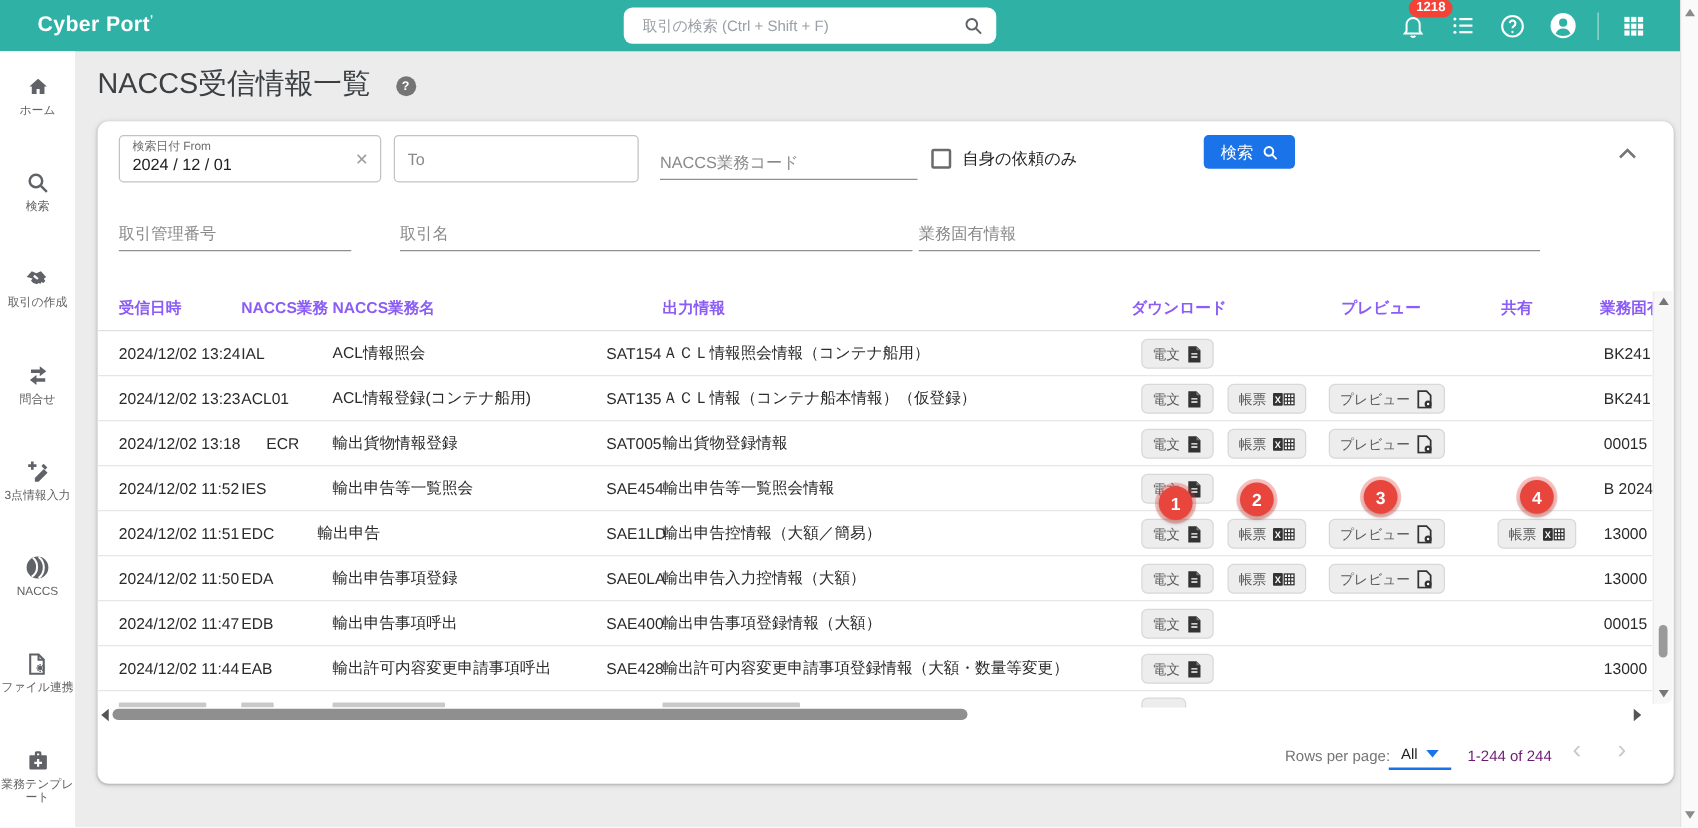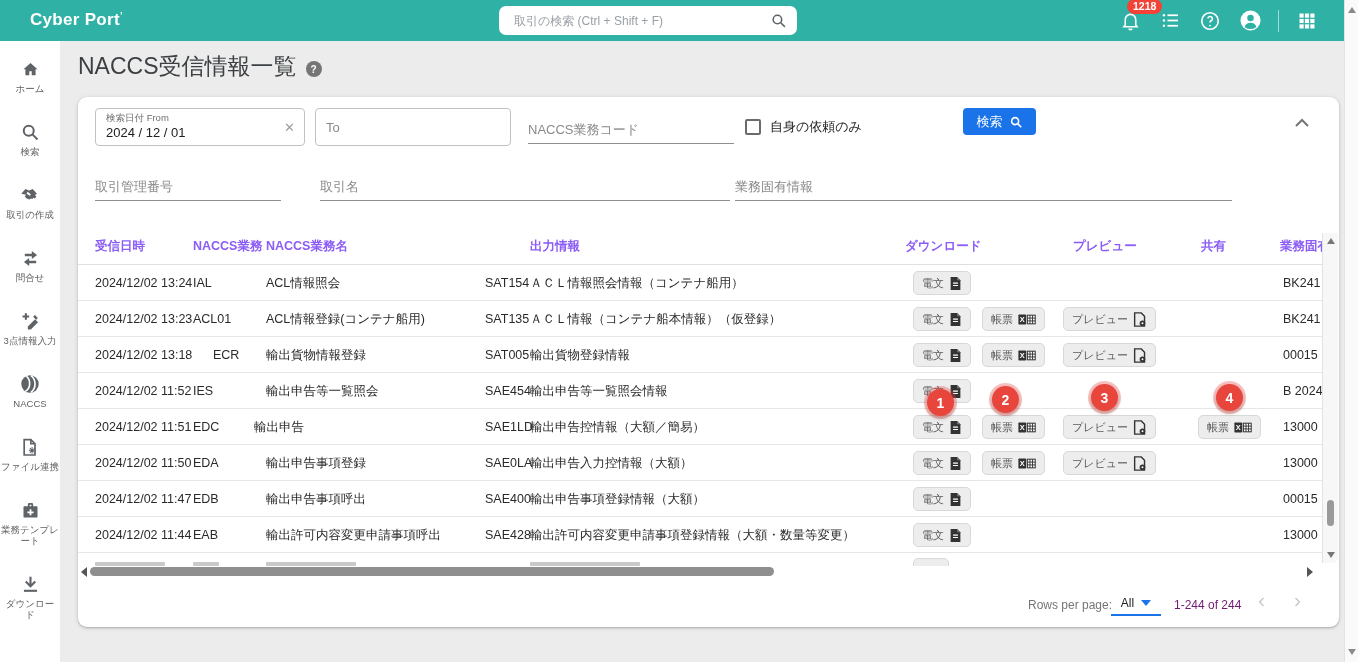--- a/index.html
+++ b/index.html
@@ -19,28 +19,28 @@
 .logo sup { font-size:9px; }
 .hsearch { position:absolute; left:499px; top:6px; width:298px; height:29px; background:#fff; border-radius:7px; display:flex; align-items:center; padding:0 10px 0 15px; }
 .hsearch input { flex:1; border:none; outline:none; font-size:12px; color:#444; background:transparent; font-family:inherit; }
 .hsearch input::placeholder { color:#9aa0a6; }
 .hicons { position:absolute; right:25px; top:0; height:41px; display:flex; align-items:center; gap:16px; }
 .hicon { position:relative; width:24px; height:24px; display:flex; align-items:center; justify-content:center; cursor:pointer; }
 .hbadge { position:absolute; left:9px; top:-10px; background:#f44336; color:#fff; font-size:10.5px; font-weight:bold; padding:1.5px 6px; border-radius:9px; line-height:12px; }
 .hdivider { width:1px; height:22px; background:rgba(255,255,255,.55); }
 
 
-.sidebar { position:absolute; left:0; top:41px; width:60px; height:621px; background:#fff; display:flex; flex-direction:column; align-items:center; padding-top:17px; gap:27px; z-index:5; }
+.sidebar { position:absolute; left:0; top:41px; width:60px; height:621px; background:#fff; display:flex; flex-direction:column; align-items:center; padding-top:17px; gap:41px; z-index:5; }
 .sb-item { display:flex; flex-direction:column; align-items:center; gap:3px; width:58px; cursor:pointer; }
 .sb-icon { height:22px; display:flex; align-items:center; justify-content:center; }
 .sb-label { font-size:9.5px; color:#616161; text-align:center; line-height:11px; }
 
 
 .main { position:absolute; left:60px; top:41px; width:1284px; height:621px; }
-.title-row { position:absolute; left:18px; top:10px; display:flex; align-items:center; gap:9px; }
+.title-row { position:absolute; left:18px; top:10px; display:flex; align-items:center; gap:20px; }
 .title { font-size:23px; font-weight:400; color:#3c4043; }
 .help-badge { width:16px; height:16px; border-radius:50%; background:#757575; color:#fff; font-size:10px; font-weight:bold; display:flex; align-items:center; justify-content:center; margin-top:5px; cursor:pointer; }
 
 .card { position:absolute; left:18px; top:56px; width:1261px; height:530px; background:#fff; border-radius:9px; box-shadow:0 1px 2px rgba(0,0,0,.2),0 1px 5px rgba(0,0,0,.12); }
 
 
 .f-outlined { position:absolute; top:11px; height:38px; border:1px solid #c2c2c2; border-radius:4px; padding:3px 10px; }
 .f-datefrom { left:17px; width:210px; }
 .f-label { display:block; font-size:9.5px; color:#6d6d6d; line-height:11px; }
 .f-outlined input { border:none; outline:none; font-size:13px; color:#212121; width:150px; background:transparent; font-family:inherit; }

